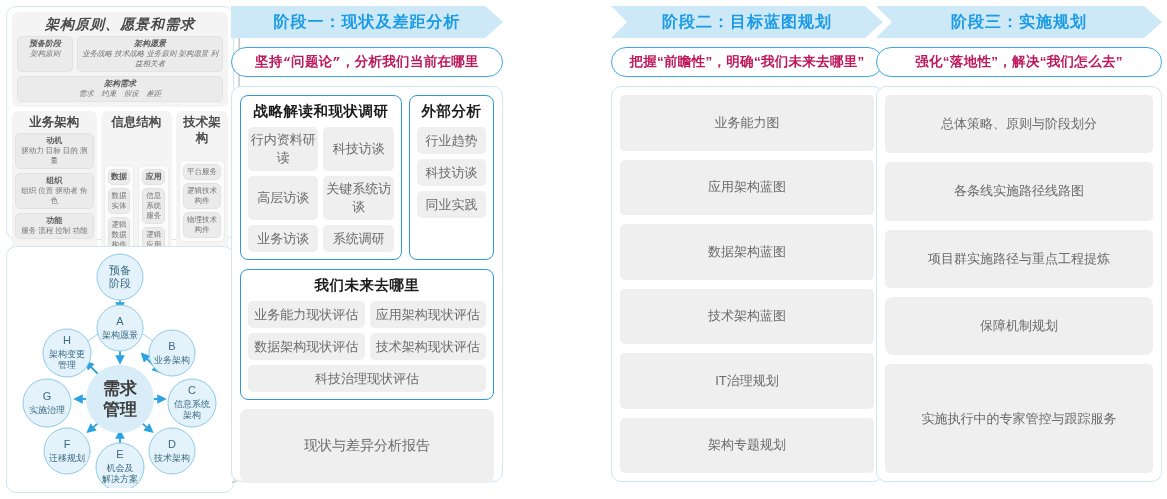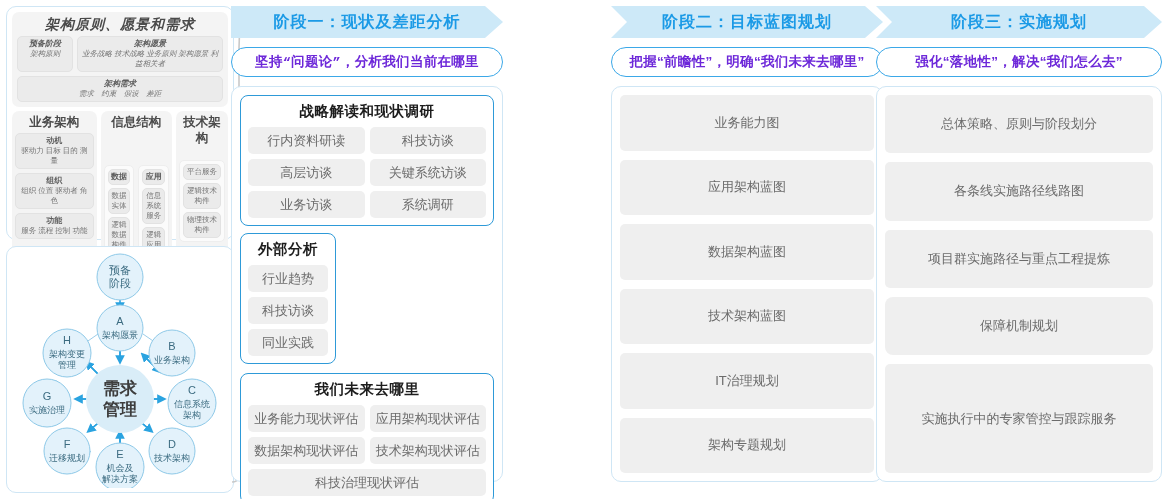--- a/index.html
+++ b/index.html
@@ -71,21 +71,21 @@
   }
   #phase1 .chev { clip-path: polygon(0 0, calc(100% - 18px) 0, 100% 50%, calc(100% - 18px) 100%, 0 100%); }
   #phase2 .chev, #phase3 .chev {
     clip-path: polygon(0 0, calc(100% - 18px) 0, 100% 50%, calc(100% - 18px) 100%, 0 100%, 16px 50%);
   }
 
   .subtitle {
     margin-top: 9px; height: 30px;
     border: 1px solid #3ba8e8; border-radius: 15px; background: #fff;
     display: flex; align-items: center; justify-content: center;
-    color: #6d28d9; font-weight: bold; font-size: 13.5px; letter-spacing: .3px;
+    color: #be185d; font-weight: bold; font-size: 13.5px; letter-spacing: .3px;
   }
 
   .panel {
     margin-top: 9px;
     border: 1px solid #cfe6f5; border-radius: 10px; background: #fff;
     padding: 8px;
   }
   #p1-panel { height: 396px; }
   #p2-panel, #p3-panel { height: 396px; display: flex; flex-direction: column; gap: 9px; }
 
@@ -96,21 +96,21 @@
 
   .gray-pill {
     background: #efefef; border-radius: 5px; color: #6b6b6b;
     display: flex; align-items: center; justify-content: center;
     font-size: 13px; text-align: center; padding: 4px 2px; min-height: 27px;
   }
 
   .grid2 { display: grid; grid-template-columns: 1fr 1fr; gap: 5px; }
   .stack { display: flex; flex-direction: column; gap: 5px; }
 
-  #p1-top { display: flex; gap: 7px; flex-direction: column; }
+  #p1-top { display: flex; gap: 7px; }
   #p1-left-card { flex: 1 1 auto; }
   #p1-right-card { width: 96px; }
 
   .report-box {
     margin-top: 9px; background: #efefef; border-radius: 8px;
     height: 74px; display: flex; align-items: center; justify-content: center;
     color: #6b6b6b; font-size: 14px;
   }
 
   .flexitem { flex: 1 1 0; }

